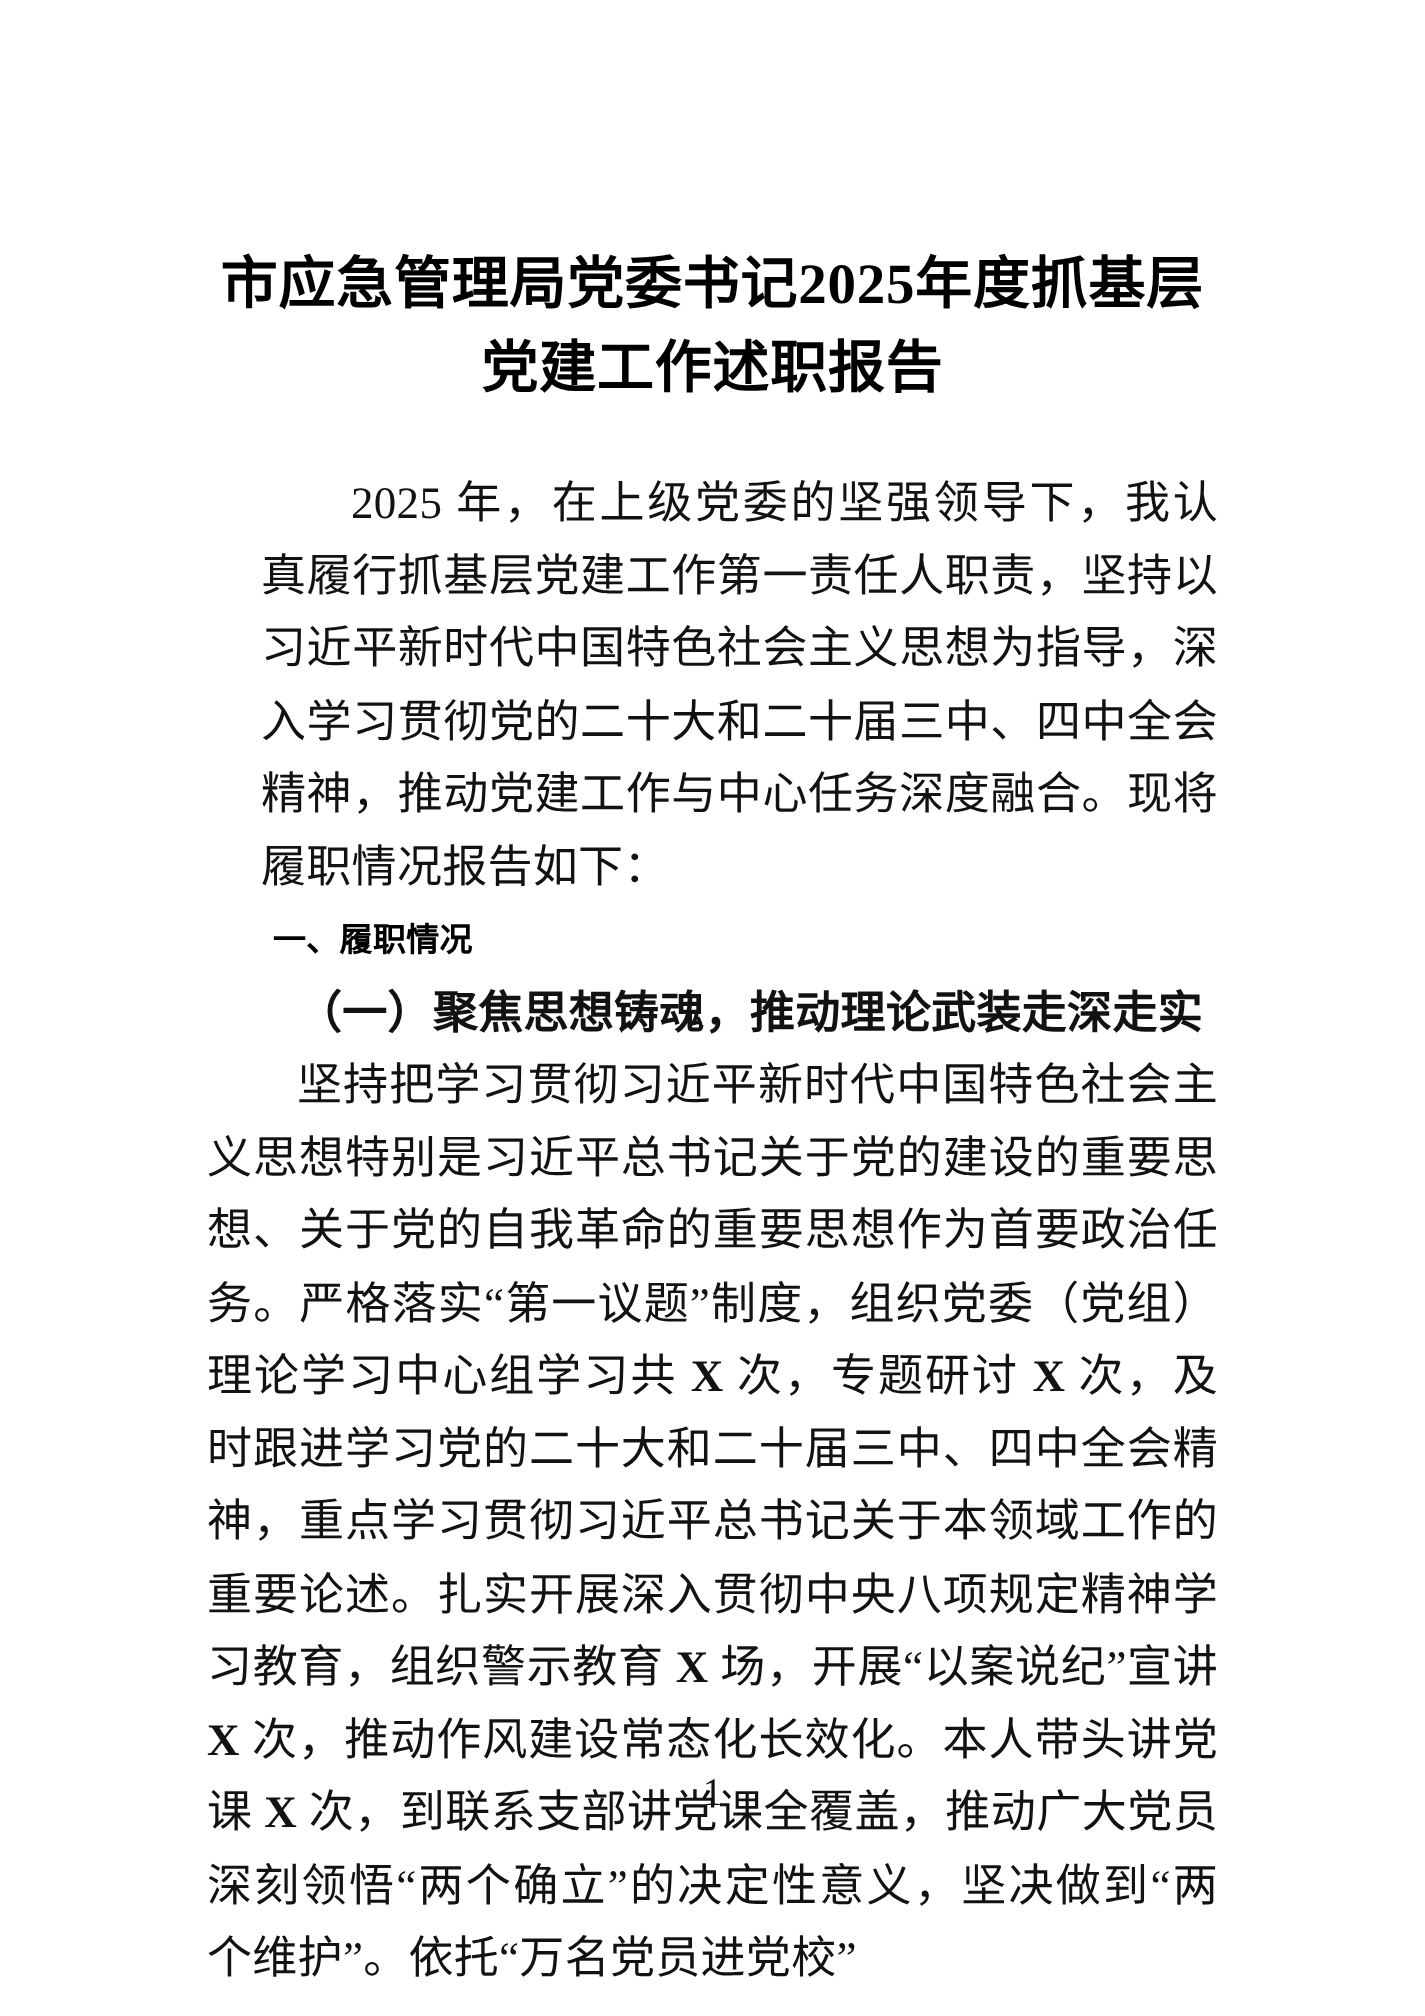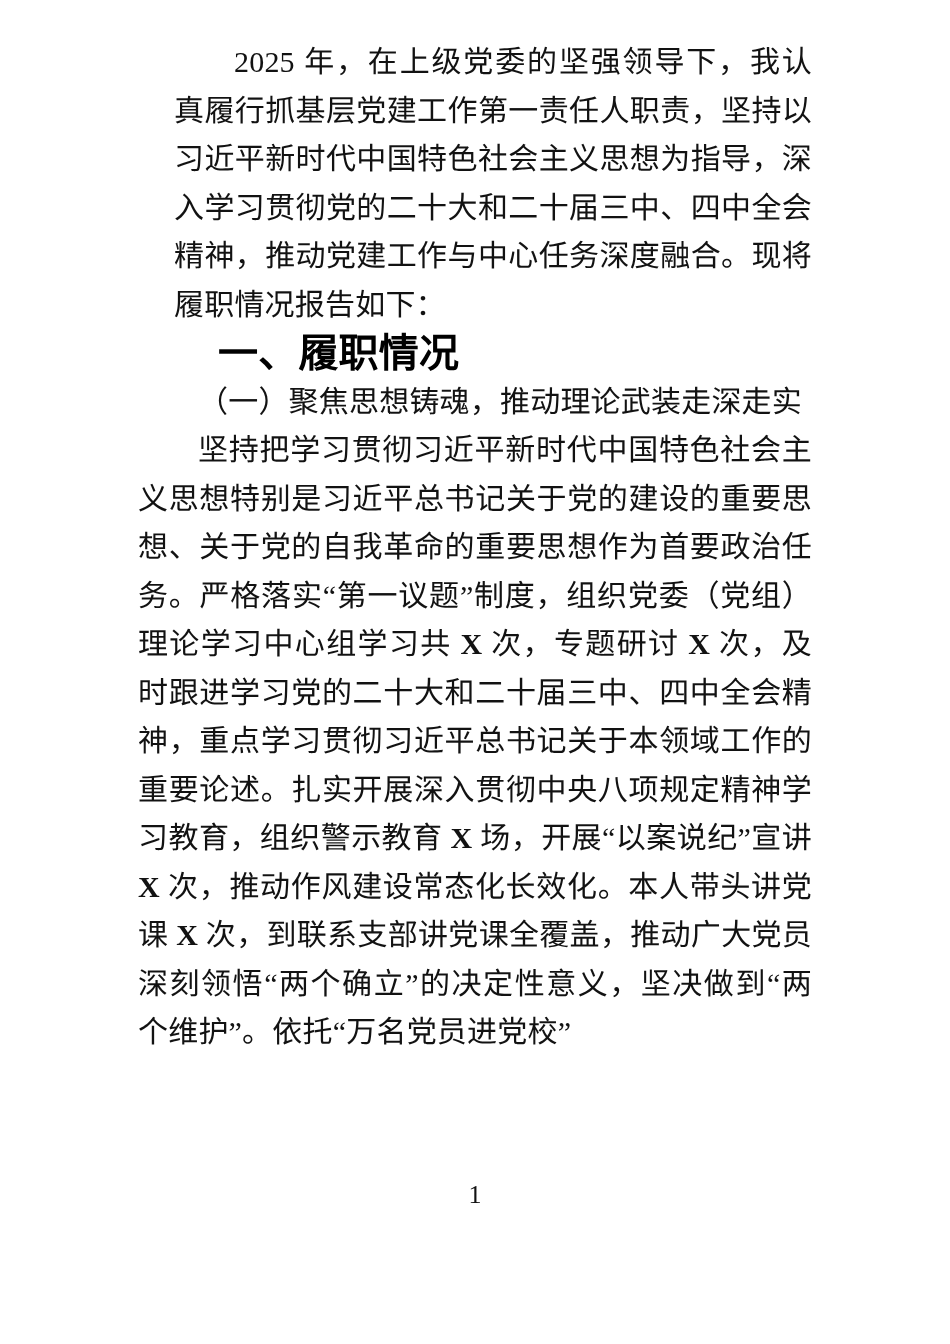--- a/index.html
+++ b/index.html
@@ -60,31 +60,31 @@
 
   p.para.first {
     margin-top: 0;
     margin-left: 36px;
   }
 
   h2.heading-1 {
     margin: 0;
     font-family: "Liberation Sans", "DejaVu Sans", sans-serif;
     font-weight: bold;
-    font-size: 40px;
+    font-size: 22px;
     line-height: 48.5px;
     color: #000000;
     text-indent: 2em;
     letter-spacing: 0.2px;
   }
 
   h3.heading-2 {
     margin: 0;
     font-family: "Liberation Serif", "DejaVu Serif", serif;
-    font-weight: normal;
+    font-weight: bold;
     font-size: 30px;
     line-height: 48.5px;
     color: #121212;
     text-indent: 2em;
     letter-spacing: 0.2px;
   }
 
   .emph-x {
     font-family: "Liberation Serif", "DejaVu Serif", serif;
     font-weight: bold;
@@ -102,20 +102,21 @@
     color: #121212;
   }
 </style>
 </head>
 <body>
 
 <div class="page">
 
   <div class="content">
 
+    <h1 class="doc-title">市应急管理局党委书记2025年度抓基层党建工作述职报告</h1>
 
     <div class="body-block">
 
       <p class="para first">2025 年，在上级党委的坚强领导下，我认真履行抓基层党建工作第一责任人职责，坚持以习近平新时代中国特色社会主义思想为指导，深入学习贯彻党的二十大和二十届三中、四中全会精神，推动党建工作与中心任务深度融合。现将履职情况报告如下：</p>
 
       <h2 class="heading-1">一、履职情况</h2>
 
       <h3 class="heading-2">（一）聚焦思想铸魂，推动理论武装走深走实</h3>
 
       <p class="para">坚持把学习贯彻习近平新时代中国特色社会主义思想特别是习近平总书记关于党的建设的重要思想、关于党的自我革命的重要思想作为首要政治任务。严格落实“第一议题”制度，组织党委（党组）理论学习中心组学习共 <span class="emph-x">X</span> 次，专题研讨 <span class="emph-x">X</span> 次，及时跟进学习党的二十大和二十届三中、四中全会精神，重点学习贯彻习近平总书记关于本领域工作的重要论述。扎实开展深入贯彻中央八项规定精神学习教育，组织警示教育 <span class="emph-x">X</span> 场，开展“以案说纪”宣讲 <span class="emph-x">X</span> 次，推动作风建设常态化长效化。本人带头讲党课 <span class="emph-x">X</span> 次，到联系支部讲党课全覆盖，推动广大党员深刻领悟“两个确立”的决定性意义，坚决做到“两个维护”。依托“万名党员进党校”</p>

